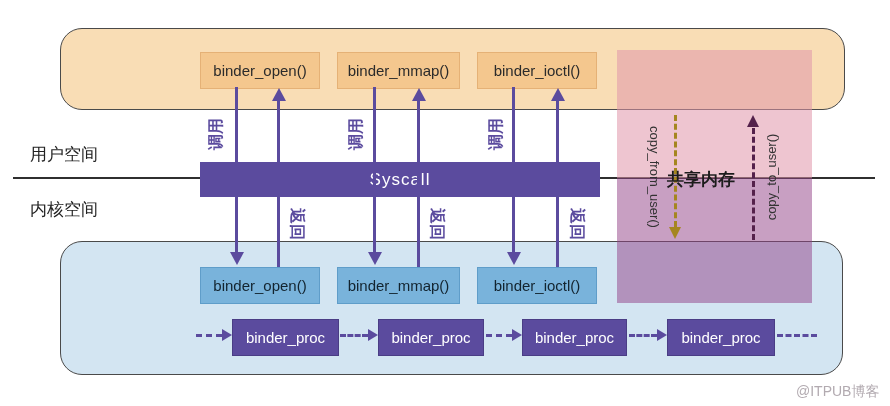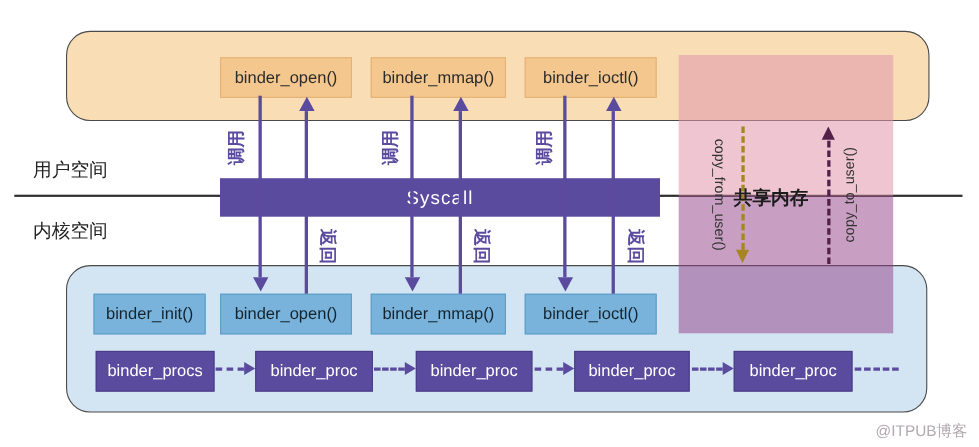--- a/index.html
+++ b/index.html
@@ -76,26 +76,24 @@
 
   <div class="space-label" style="top:198px;">内核空间</div>
   <div class="space-label" style="top:143px;">用户空间</div>
 
   <div class="syscall">Syscall</div>
 
   <div class="fbox obox" style="left:200px;top:52px;width:118px;">binder_open()</div>
   <div class="fbox obox" style="left:337px;top:52px;width:121px;">binder_mmap()</div>
   <div class="fbox obox" style="left:477px;top:52px;width:118px;">binder_ioctl()</div>
 
-  <div class="fbox bbox" style="left:85px;top:267px;width:100px;">binder_init()</div>
   <div class="fbox bbox" style="left:200px;top:267px;width:118px;">binder_open()</div>
   <div class="fbox bbox" style="left:337px;top:267px;width:121px;">binder_mmap()</div>
   <div class="fbox bbox" style="left:477px;top:267px;width:118px;">binder_ioctl()</div>
 
-  <div class="fbox pbox" style="left:87px;top:319px;width:106px;">binder_procs</div>
   <div class="fbox pbox" style="left:232px;top:319px;width:105px;">binder_proc</div>
   <div class="fbox pbox" style="left:378px;top:319px;width:104px;">binder_proc</div>
   <div class="fbox pbox" style="left:522px;top:319px;width:103px;">binder_proc</div>
   <div class="fbox pbox" style="left:667px;top:319px;width:106px;">binder_proc</div>
 
   <div class="dash-h" style="left:196px;width:26px;"></div>
   <div class="head-right" style="left:222px;"></div>
   <div class="dash-h" style="left:340px;width:28px;"></div>
   <div class="head-right" style="left:368px;"></div>
   <div class="dash-h" style="left:486px;width:26px;"></div>

